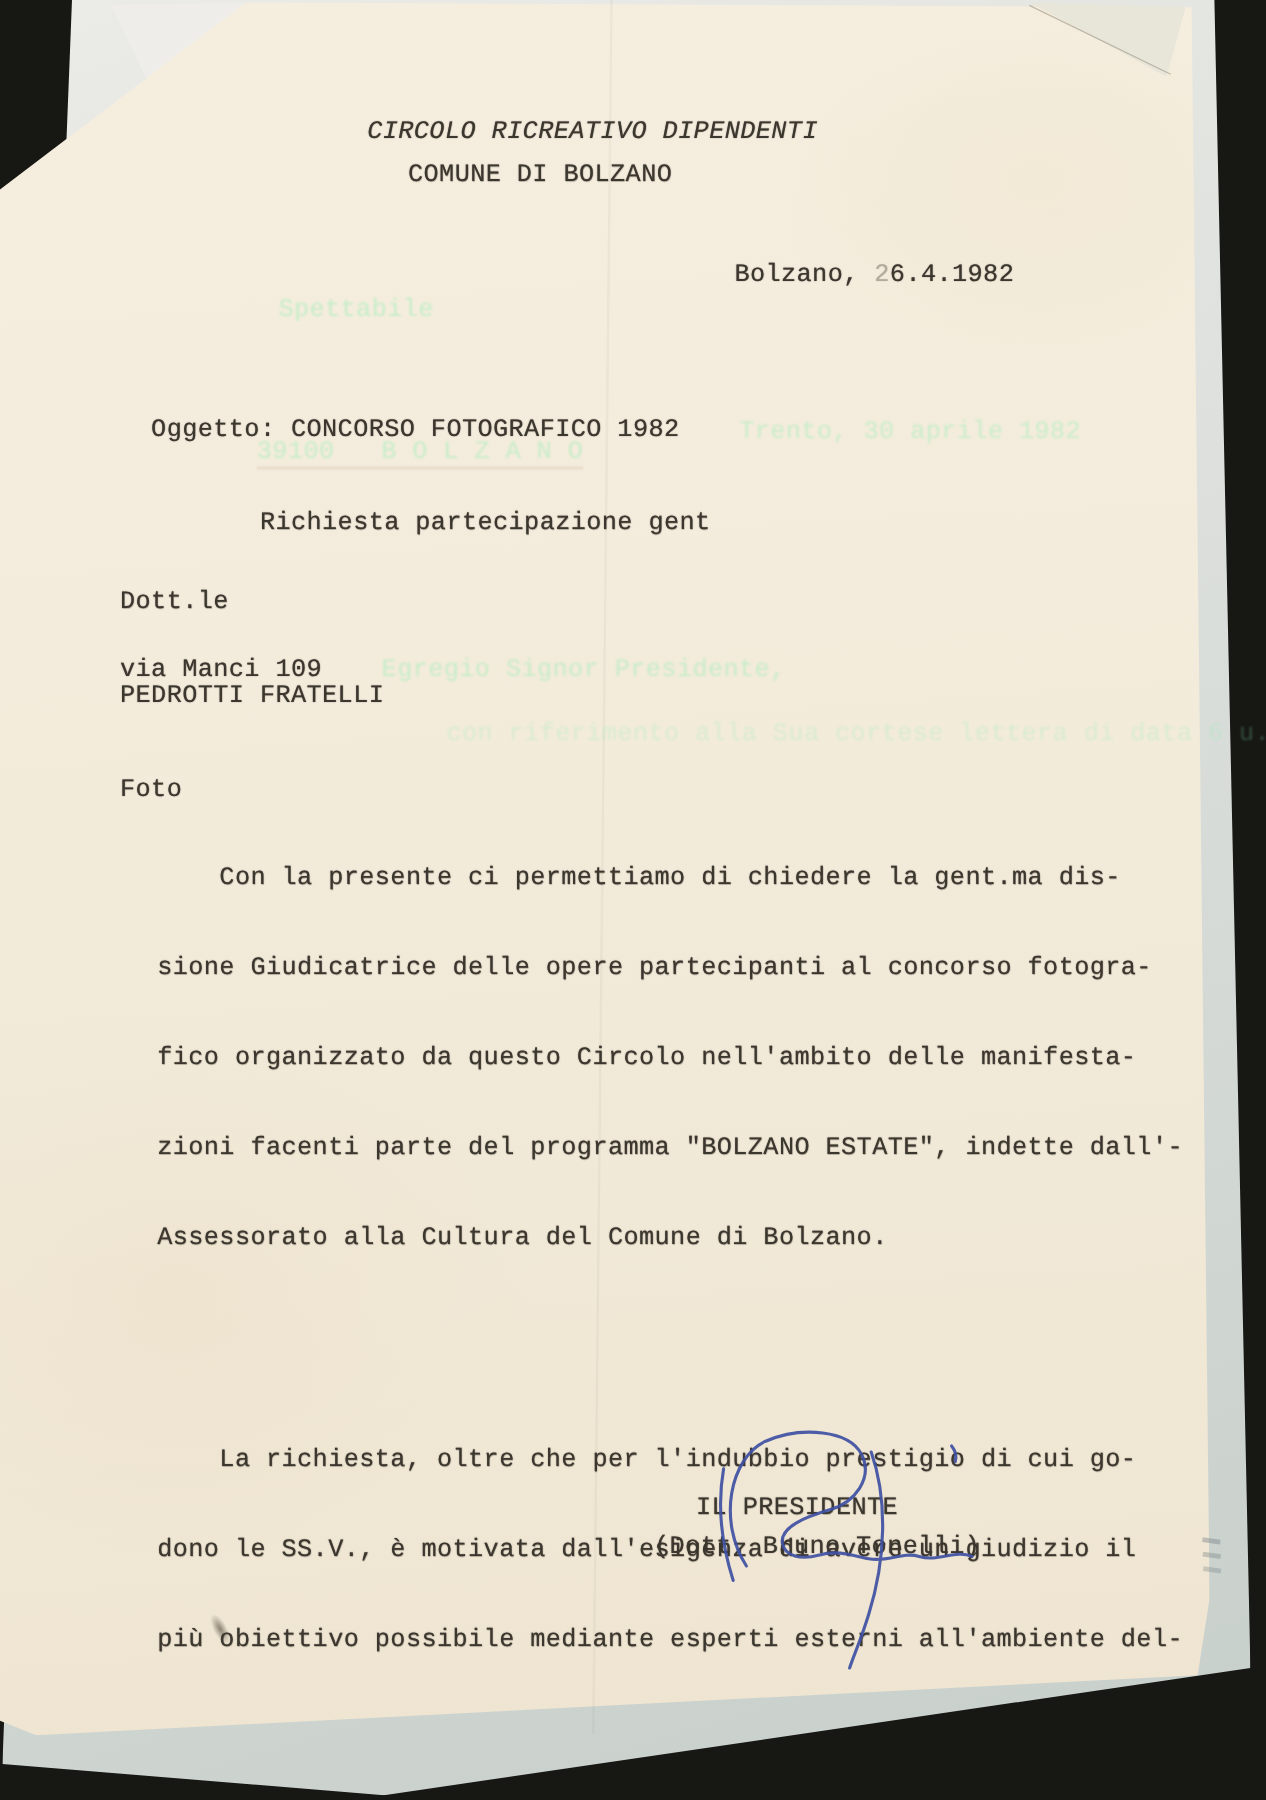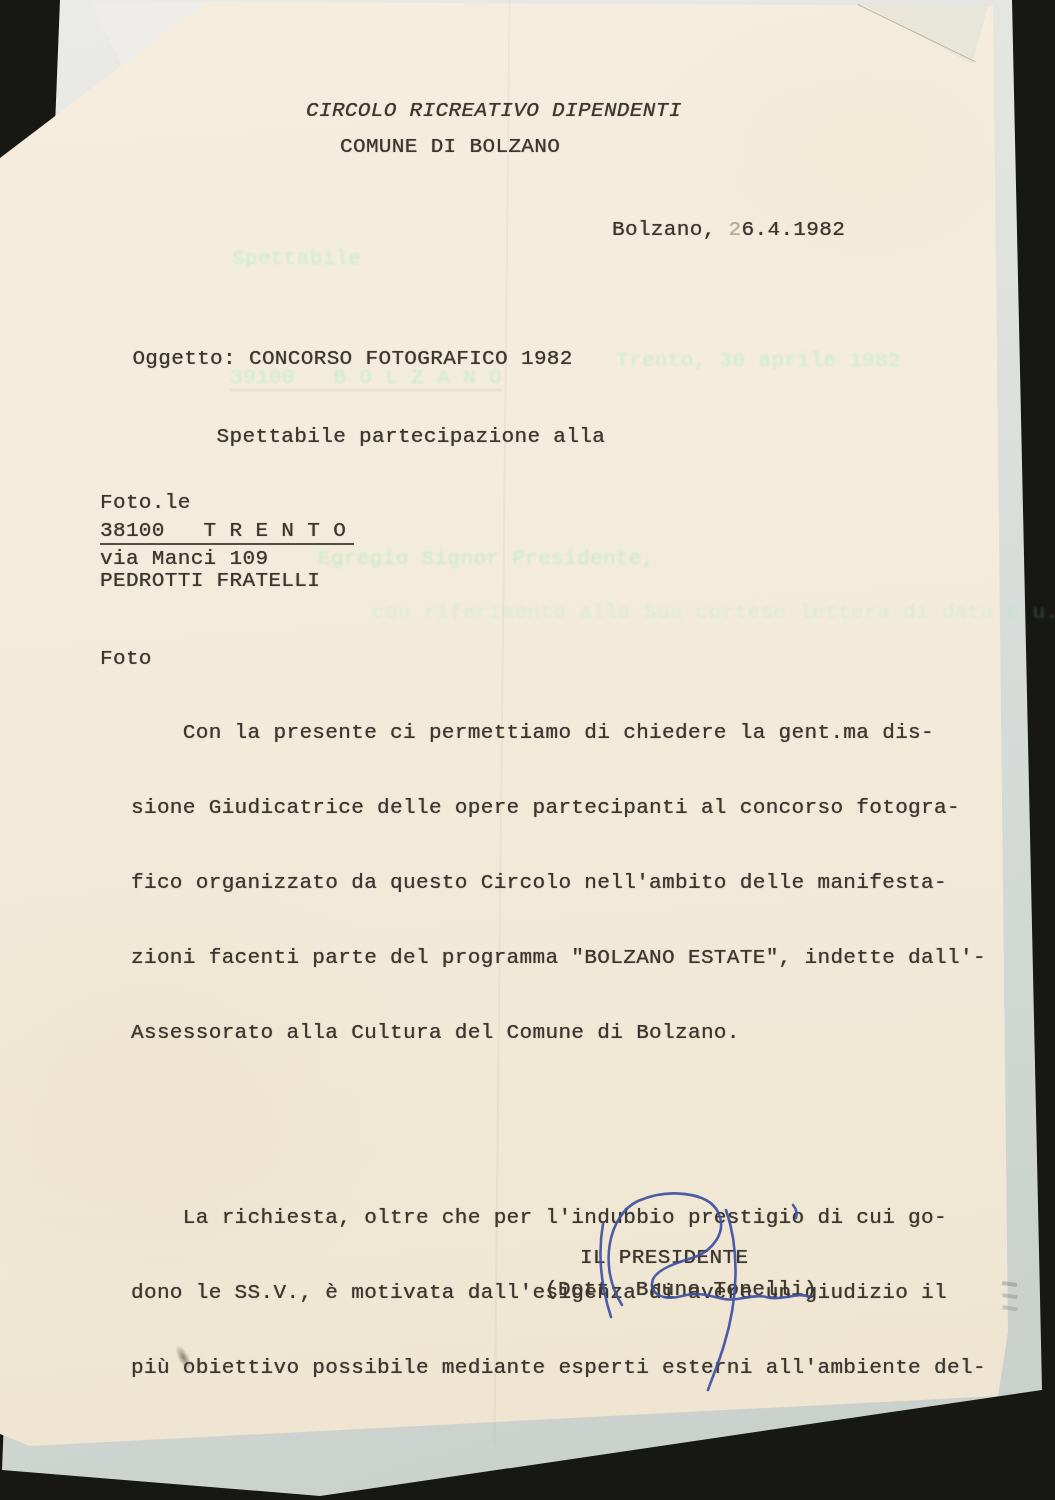--- a/index.html
+++ b/index.html
@@ -44,21 +44,21 @@
   .street{left:100px;top:546px;}
   .body{left:100px;top:620px;}
   .block{margin-bottom:10px;margin-left:31px;}
   .closing{left:580px;top:1245px;}
   .signatory{left:545px;top:1277px;}
   
   .ghost{position:absolute;color:#86efac;font-size:21px;letter-spacing:0.35px;white-space:pre;
          filter:blur(0.9px);}
   .g0{left:232px;top:247px;opacity:0.42;}
   .g1{left:616px;top:349px;opacity:0.38;}
-  .g2{left:230px;top:366px;opacity:0.40;border-bottom:2px solid rgba(168,144,106,0.5);text-align:center;}
+  .g2{left:214px;top:366px;opacity:0.40;border-bottom:2px solid rgba(168,144,106,0.5);text-align:center;}
   .g3{left:318px;top:547px;opacity:0.40;}
   .g4{left:372px;top:601px;opacity:0.24;}
   .signature-svg{position:absolute;left:0;top:0;pointer-events:none;}
 </style>
 </head>
 <body>
 
 <div class="scene">
   <div class="sheet-under"></div>
   <div class="corner-flap"></div>
@@ -75,29 +75,28 @@
   <div class="ghost g3">Egregio Signor Presidente,</div>
   <div class="ghost g4">con riferimento alla Sua cortese lettera di data 6 u.</div>
 
   <div class="txt org1">CIRCOLO RICREATIVO DIPENDENTI</div>
   <div class="txt org2">COMUNE DI BOLZANO</div>
 
   <div class="txt dateline"><span>Bolzano, </span><span class="faint-digit">2</span><span>6.4.1982</span></div>
 
   <div class="txt subject">
     <div class="line">Oggetto: CONCORSO FOTOGRAFICO 1982</div>
-    <div class="line">         Spettabile partecipazione alla</div>
+    <div class="line">         Richiesta partecipazione gent</div>
   </div>
 
   <div class="txt recipient">
-    <div class="line">Foto.le</div>
+    <div class="line">Dott.le</div>
     <div class="line">PEDROTTI FRATELLI</div>
     <div class="line">Foto</div>
   </div>
-  <div class="txt postal"><span class="u">38100   T R E N T O</span></div>
   <div class="txt street">via Manci 109</div>
 
   <div class="txt body">
     <div class="block">
       <div>    Con la presente ci permettiamo di chiedere la gent.ma dis-</div>
       <div>sione Giudicatrice delle opere partecipanti al concorso fotogra-</div>
       <div>fico organizzato da questo Circolo nell'ambito delle manifesta-</div>
       <div>zioni facenti parte del programma "BOLZANO ESTATE", indette dall'-</div>
       <div>Assessorato alla Cultura del Comune di Bolzano.</div>
     </div>

